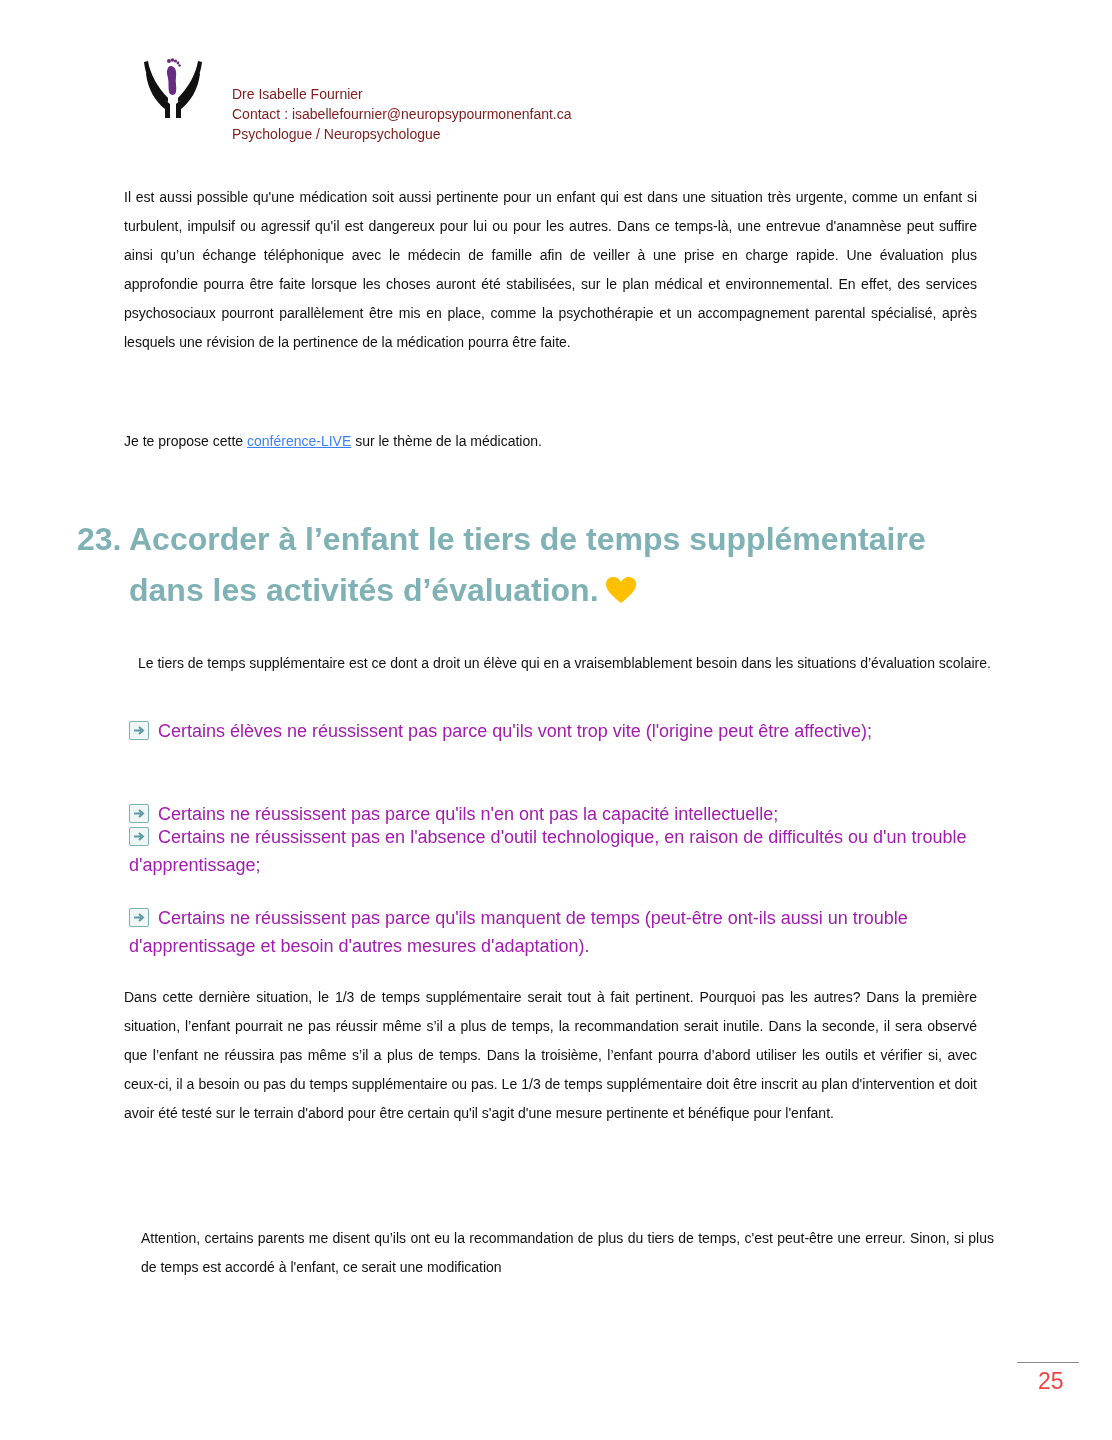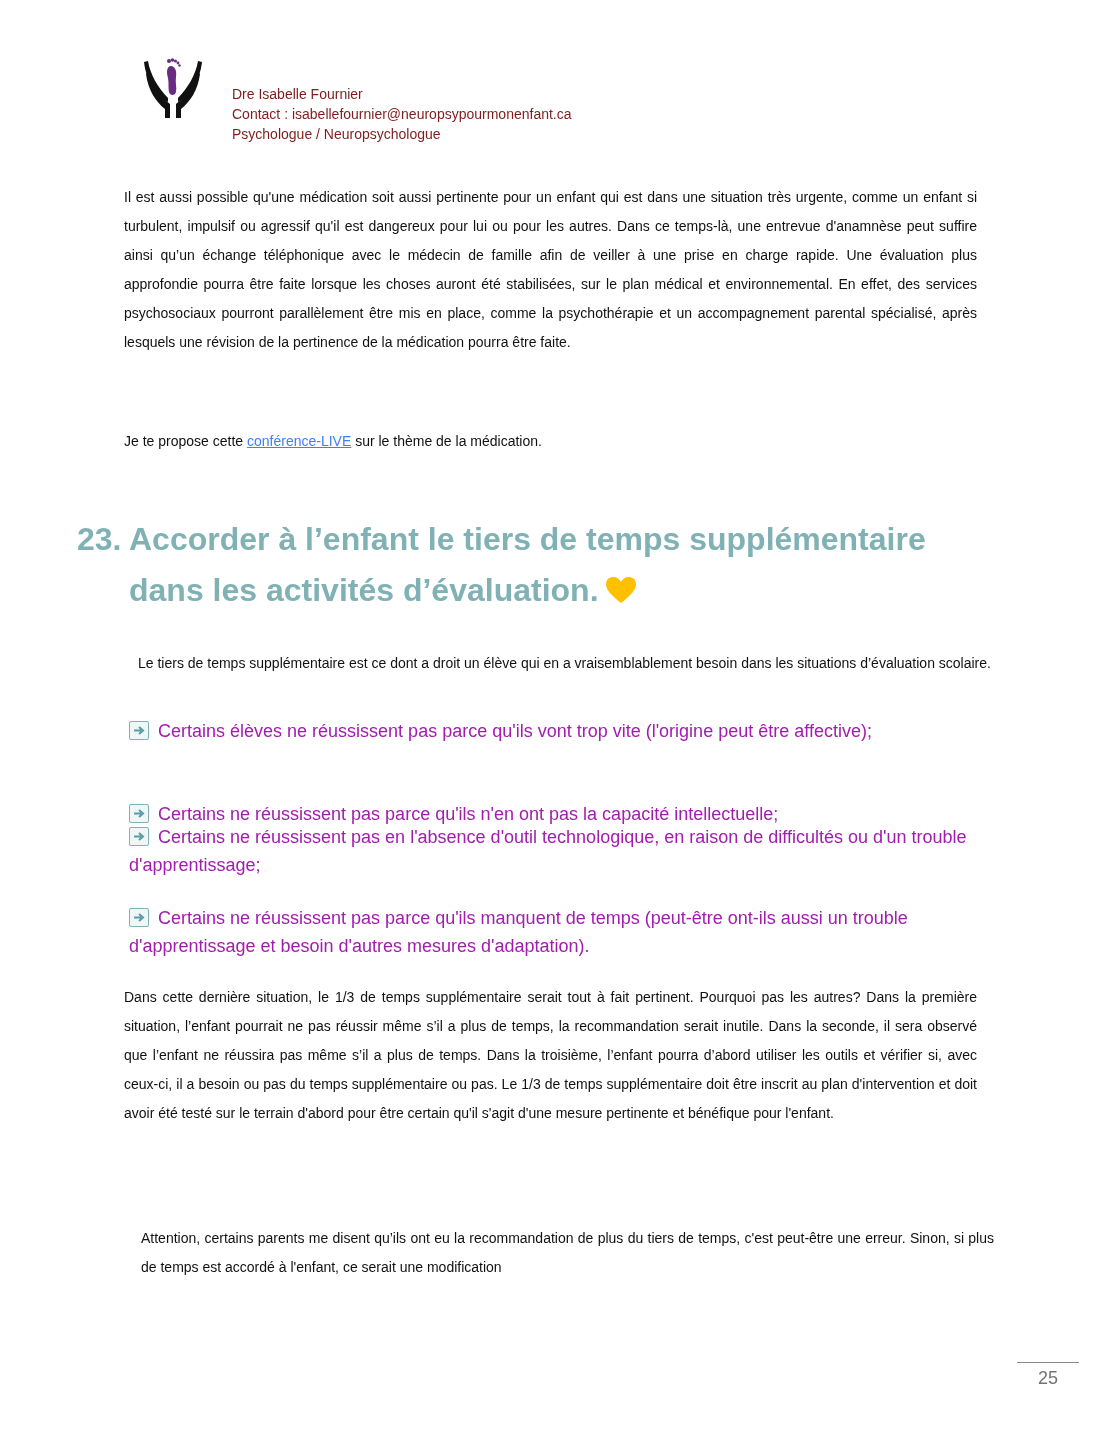--- a/index.html
+++ b/index.html
@@ -37,21 +37,21 @@
     .arrow-icon {
       display: inline-block; width: 20px; height: 19px; border: 1.5px solid #7fb1b5; border-radius: 2px;
       background: #eef6f6; vertical-align: -3px; margin-right: 9px; position: relative; box-sizing: border-box;
     }
     .arrow-icon svg { position: absolute; left: 2px; top: 2px; }
 
     .p4 { top: 983px; }
     .p5 { top: 1207px; }
 
     .footer-rule { position: absolute; left: 1017px; top: 1362px; width: 62px; height: 1px; background: #888; }
-    .page-number { position: absolute; left: 1038px; top: 1368px; font-size: 18px; color: #737373; }
+    .page-number { position: absolute; left: 1038px; top: 1368px; font-size: 23px; color: #ef4444; }
   </style>
 </head>
 <body>
 
 <div class="header">
   <svg class="logo" viewBox="0 0 70 66">
     <g fill="#6a2c82">
       <path d="M33 14 C29 14 28 20 30 26 C31 31 30 36 31 40 C32 44 37 44 38 40 C39 35 37 30 38 25 C39 19 37 14 33 14 Z"></path>
       <circle cx="31" cy="9" r="2"></circle>
         <circle cx="34.5" cy="8" r="1.8"></circle>

